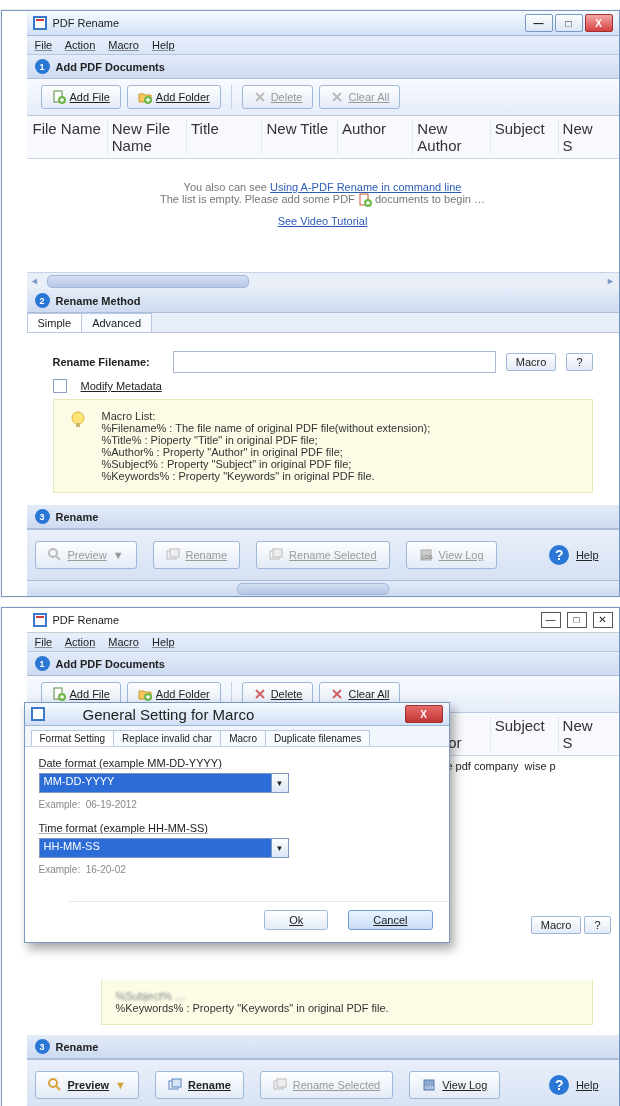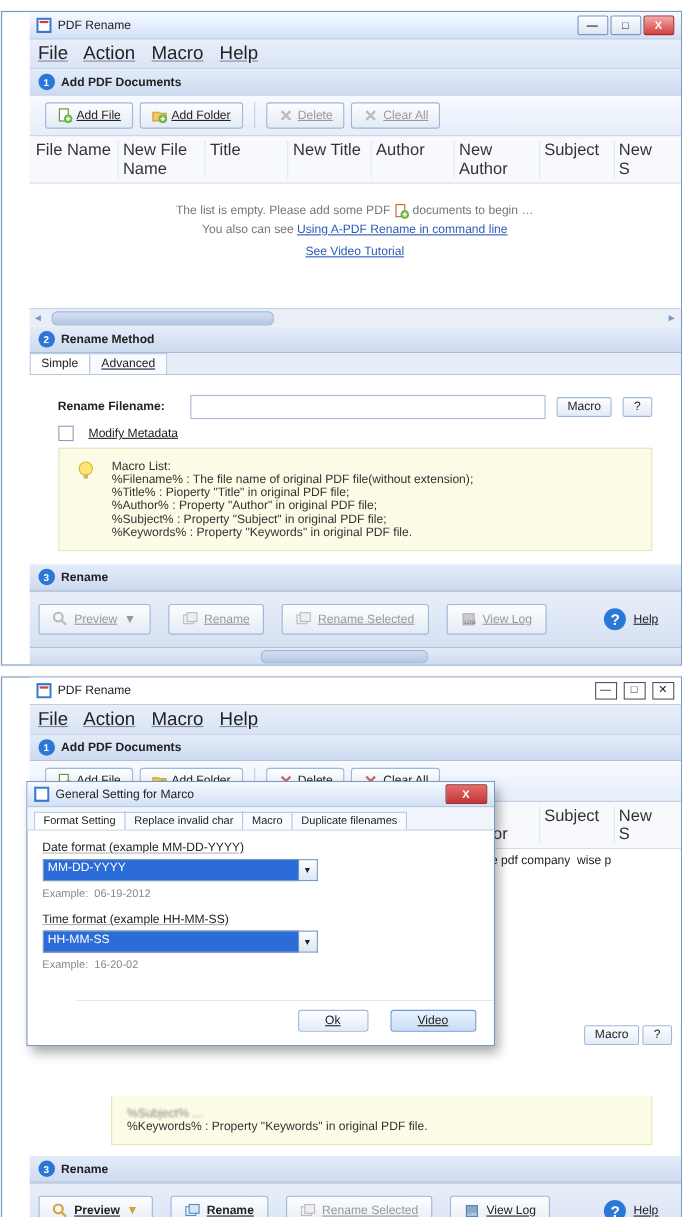--- a/index.html
+++ b/index.html
@@ -4,21 +4,21 @@
 <style>
 body { font-family: Tahoma, sans-serif; font-size: 11px; margin: 0; background: #fff; color: #222; }
 .canvas { width: 620px; position: relative; }
 .window { border: 1px solid #7a98c4; background: #fff; margin: 10px auto; width: 592px; position: relative; box-shadow: 0 0 0 1px rgba(0,0,0,0.05); padding-left: 25px; }
 .titlebar { background: linear-gradient(to bottom, #f5faff 0%, #e4eefc 50%, #d2e0f5 100%); height: 24px; display: flex; align-items: center; padding: 0 6px; border-bottom: 1px solid #9fb8da; }
 .tb-icon { width: 14px; height: 14px; margin-right: 6px; display: inline-block; }
 .tb-title { flex: 1; font-size: 11px; }
 .tb-controls { display: flex; gap: 0; }
 .tb-btn { width: 26px; height: 16px; border: 1px solid #7a98c4; border-radius: 2px; margin-left: 2px; display: flex; align-items: center; justify-content: center; font-size: 10px; background: linear-gradient(to bottom,#fdfefe,#dbe6f6); font-weight: bold; }
 .tb-close { background: linear-gradient(to bottom,#f5a9a9,#d43f3f); color: #fff; border-color:#a03030; }
-.menubar { padding: 3px 8px; background: linear-gradient(to bottom,#e8effb,#d9e4f5); border-bottom: 1px solid #b8c8e0; font-size: 17px; }
+.menubar { padding: 3px 8px; background: linear-gradient(to bottom,#e8effb,#d9e4f5); border-bottom: 1px solid #b8c8e0; font-size: 11px; }
 .menubar span { margin-right: 10px; text-decoration: underline; text-decoration-color: rgba(0,0,0,0.4); cursor: default; }
 .stepbar { background: linear-gradient(to bottom,#e4ecf9,#cddaf0); padding: 4px 8px; border-bottom: 1px solid #aabcd8; display: flex; align-items: center; gap:6px; font-weight: bold; font-size:11px; }
 .stepnum { width: 15px; height: 15px; border-radius: 50%; background: #2b77d6; color: #fff; display: inline-flex; align-items: center; justify-content: center; font-size: 9px; font-weight: bold; }
 .toolbar { padding: 6px 8px; background: linear-gradient(to bottom,#f7faff,#e6edf9); border-bottom: 1px solid #b8c8e0; display: flex; gap: 6px; align-items: center; }
 .btn { display: inline-flex; align-items: center; gap: 4px; padding: 4px 10px; border: 1px solid #9fb8da; border-radius: 3px; background: linear-gradient(to bottom,#fdfefe,#e3ebf7); font-size: 11px; cursor: default; }
 .btn.dis { color: #999; }
 .vsep { width:1px; height:24px; background:#c3d1e6; margin: 0 4px; }
 .tb-ico { width:14px; height:14px; display:inline-block; }
 .col-headers { display:flex; padding: 4px 6px; background:#f7f9fc; border-bottom:1px solid #cbd7ea; font-size:15px; color:#333; }
 .col-headers > div { border-right:1px solid #e2e8f3; padding-right:4px; margin-right:4px; }
@@ -142,50 +142,50 @@
    <div style="width:74px">File Name</div>
    <div style="width:74px">New File Name</div>
    <div style="width:70px">Title</div>
    <div style="width:70px">New Title</div>
    <div style="width:70px">Author</div>
    <div style="width:72px">New Author</div>
    <div style="width:62px">Subject</div>
    <div style="border:none;">New S</div>
  </div>
  <div class="list-body">
+   <div class="empty-msg" style="margin-top:4px;">
+     <span>You also can see  </span>
+     <span class="link">Using A-PDF Rename  in command line</span>
+   </div>
    <div class="empty-msg">
      <span>The list is empty. Please add some PDF</span>
      <span class="tb-ico" style="display:inline-block;vertical-align:middle;"><svg width="14" height="14" viewBox="0 0 14 14">
               <rect x="2" y="1" width="8" height="11" fill="#fff" stroke="#cc5a3a"></rect>
               <circle cx="10" cy="10" r="4" fill="#6fb84a"></circle>
               <path d="M10 8v4M8 10h4" stroke="#fff" stroke-width="1.3"></path>
             </svg></span>
      <span> documents to begin …</span>
    </div>
-   <div class="empty-msg" style="margin-top:4px;">
-     <span>You also can see  </span>
-     <span class="link">Using A-PDF Rename  in command line</span>
-   </div>
    <div class="empty-msg" style="margin-top:8px;">
      <span class="link">See Video Tutorial </span>
    </div>
  </div>
  <div class="hscroll">
    <div class="harrow" style="left:0">◄</div>
    <div class="hthumb"></div>
    <div class="harrow" style="right:0">►</div>
  </div>
 
  <div class="stepbar">
    <span class="stepnum">2</span>
    <span>Rename Method</span>
  </div>
  <div class="tabs">
    <div class="tab active">Simple</div>
-   <div class="tab" style="text-decoration:underline;">Advanced</div>
+   <div class="tab" style="">Advanced</div>
  </div>
  <div class="panel">
    <div class="row">
      <label>Rename Filename:</label>
      <input class="input" value="" style="">
      <div class="small-btn">Macro</div>
      <div class="small-btn">?</div>
    </div>
    <div class="row" style="margin-top:4px;">
      <span class="checkbox"></span>
@@ -422,21 +422,21 @@
  <div class="statusbar">1 files</div>
 
  <div class="dialog">
    <div class="dlg-title">
      <span class="tb-icon">
             <svg viewBox="0 0 14 14">
               <rect width="14" height="14" fill="#3a78d0"></rect>
               <rect x="2" y="2" width="10" height="10" fill="#fff"></rect>
             </svg>
           </span>
-     <span style="flex:1;font-size:11px;">General Setting for Marco</span>
+     <span style="flex:1;font-size:15px;margin-left:32px;">General Setting for Marco</span>
      <div class="dlg-close">X</div>
    </div>
    <div class="dlg-tabs">
      <div class="tab active">Format Setting</div>
      <div class="tab">Replace invalid char</div>
      <div class="tab">Macro</div>
      <div class="tab">Duplicate filenames</div>
    </div>
    <div class="dlg-body">
      <div class="dlg-left">
@@ -453,19 +453,19 @@
          <div class="drop">▼</div>
        </div>
        <div class="example"><span>Example:</span>&nbsp;&nbsp;<span>16-20-02</span></div>
      </div>
    </div>
    <div class="dlg-actions">
      <div class="btn">
             <span style="text-decoration:underline;">Ok</span>
           </div>
      <div class="btn primary">
-            <span style="text-decoration:underline;">Video</span>
+            <span style="text-decoration:underline;">Cancel</span>
           </div>
    </div>
  </div>
 </div>
 
 </div>
 
 </body></html>

